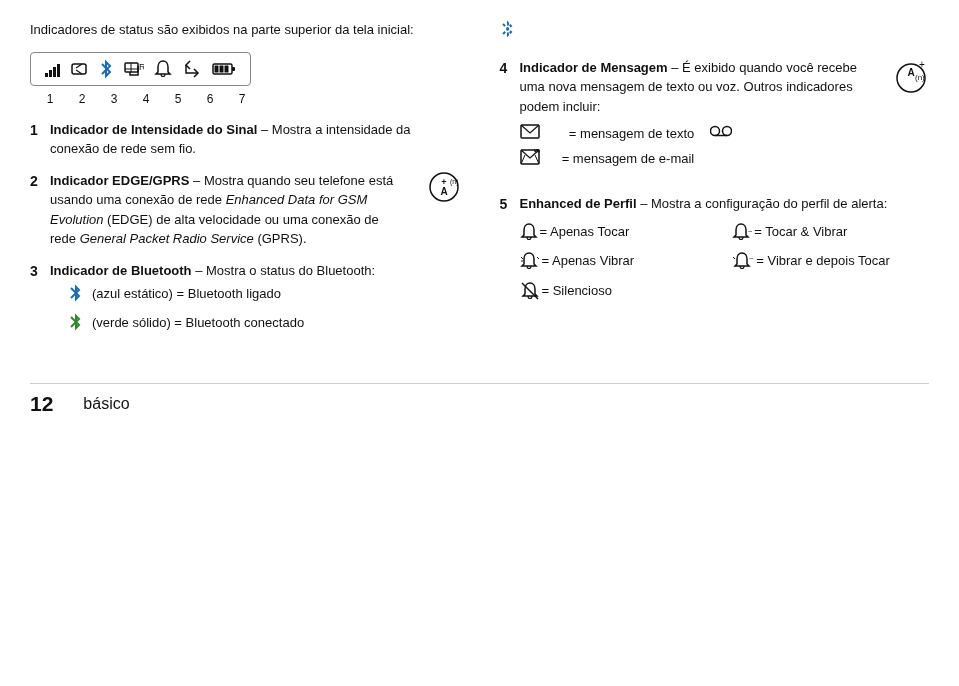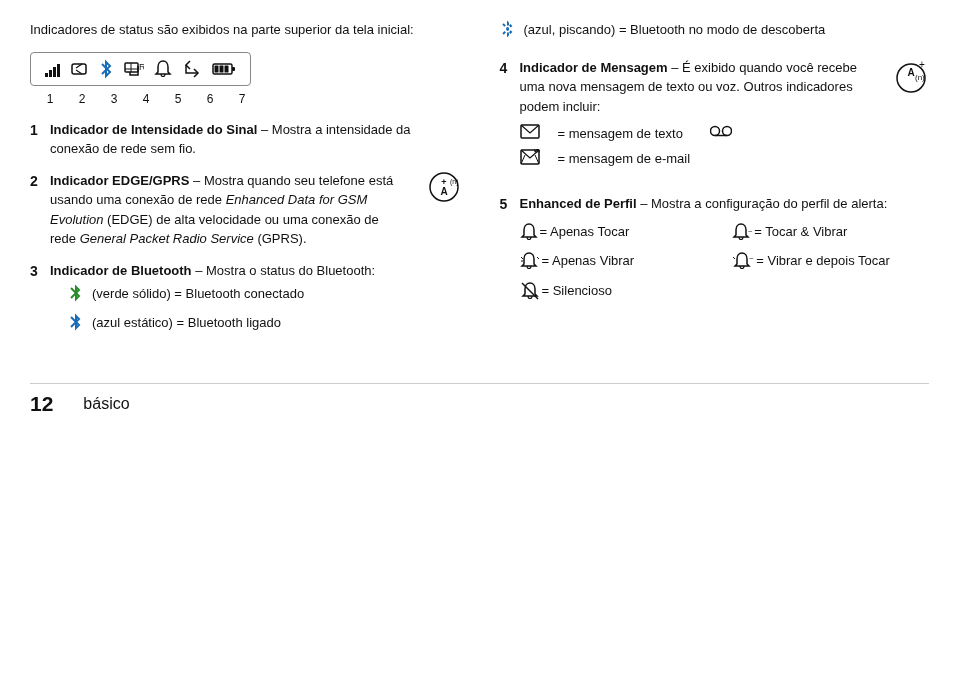--- a/index.html
+++ b/index.html
@@ -89,20 +89,21 @@
       gap: 4px 16px;
       margin-top: 8px;
       margin-bottom: 12px;
     }
     .grid-item {
       display: flex;
       align-items: flex-start;
       gap: 18px;
       line-height: 1.5;
       font-size: 13px;
+      justify-content: space-between;
     }
     .section-5 {
       margin-top: 8px;
       line-height: 1.5;
     }
     .profile-grid {
       display: grid;
       grid-template-columns: 1fr 1fr;
       gap: 4px 16px;
       margin-top: 6px;
@@ -278,51 +279,50 @@
     
     <div class="indicator-item">
       <div class="indicator-number-section">
         <span class="section-num">3</span>
         <div class="section-content">
           <span class="bold-text">Indicador de Bluetooth</span>
           <span> – </span>
           <span>Mostra o status do Bluetooth:</span>
           <div class="sub-list">
             <div class="sub-item">
+              <span class="icon-inline bt-icon">
+                <svg width="16" height="18" viewBox="0 0 16 18">
+                  <polyline points="3,4 11,12 8,15 8,3 11,6 3,14" fill="none" stroke="#1a6bb5" stroke-width="2"></polyline>
+                </svg>
+              </span>
+              <span>(azul estático) = Bluetooth ligado</span>
+            </div>
+            <div class="sub-item">
               <span class="icon-inline" style="color:#2a8a2a;">
                 <svg width="16" height="18" viewBox="0 0 16 18">
                   <polyline points="3,4 11,12 8,15 8,3 11,6 3,14" fill="none" stroke="#2a8a2a" stroke-width="2"></polyline>
                 </svg>
               </span>
               <span>(verde sólido) = Bluetooth conectado</span>
-            </div>
-            <div class="sub-item">
-              <span class="icon-inline bt-icon">
-                <svg width="16" height="18" viewBox="0 0 16 18">
-                  <polyline points="3,4 11,12 8,15 8,3 11,6 3,14" fill="none" stroke="#1a6bb5" stroke-width="2"></polyline>
-                </svg>
-              </span>
-              <span>(azul estático) = Bluetooth ligado</span>
             </div>
           </div>
         </div>
       </div>
     </div>
   </div>
 
   <div class="right-col">
 
     <div class="right-top">
       <div style="display:flex; align-items:flex-start; gap:8px; margin-bottom:14px;">
         <span style="color:#1a6bb5;">
           <svg width="16" height="18" viewBox="0 0 16 18">
             <polyline points="3,4 11,12 8,15 8,3 11,6 3,14" fill="none" stroke="#1a6bb5" stroke-width="2" stroke-dasharray="3,2"></polyline>
           </svg>
         </span>
-        <span>(azul, piscando) = Bluetooth no modo de descoberta</span>
       </div>
     </div>
 
     <div class="indicator-item">
       <div class="indicator-number-section" style="align-items:flex-start;">
         <span class="section-num">4</span>
         <div class="section-content" style="display:flex;gap:8px;align-items:flex-start;">
           <div style="flex:1;">
             <span class="bold-text">Indicador de Mensagem</span>
             <span> – </span>

